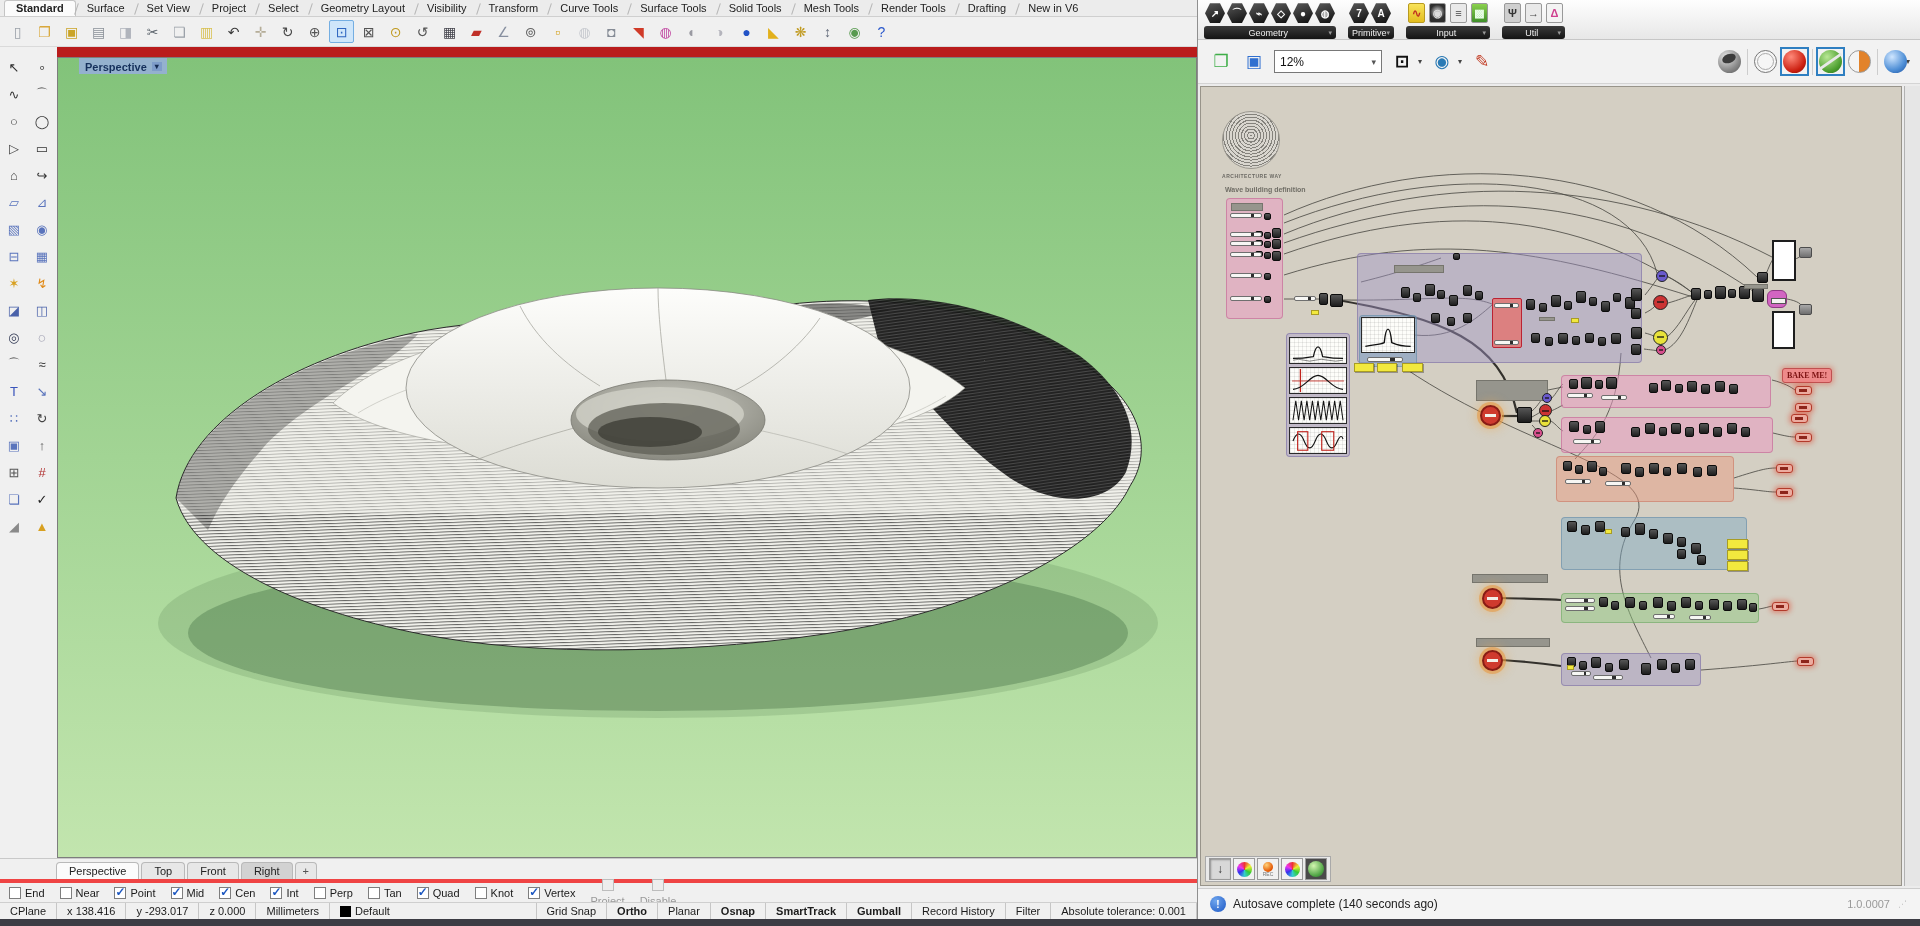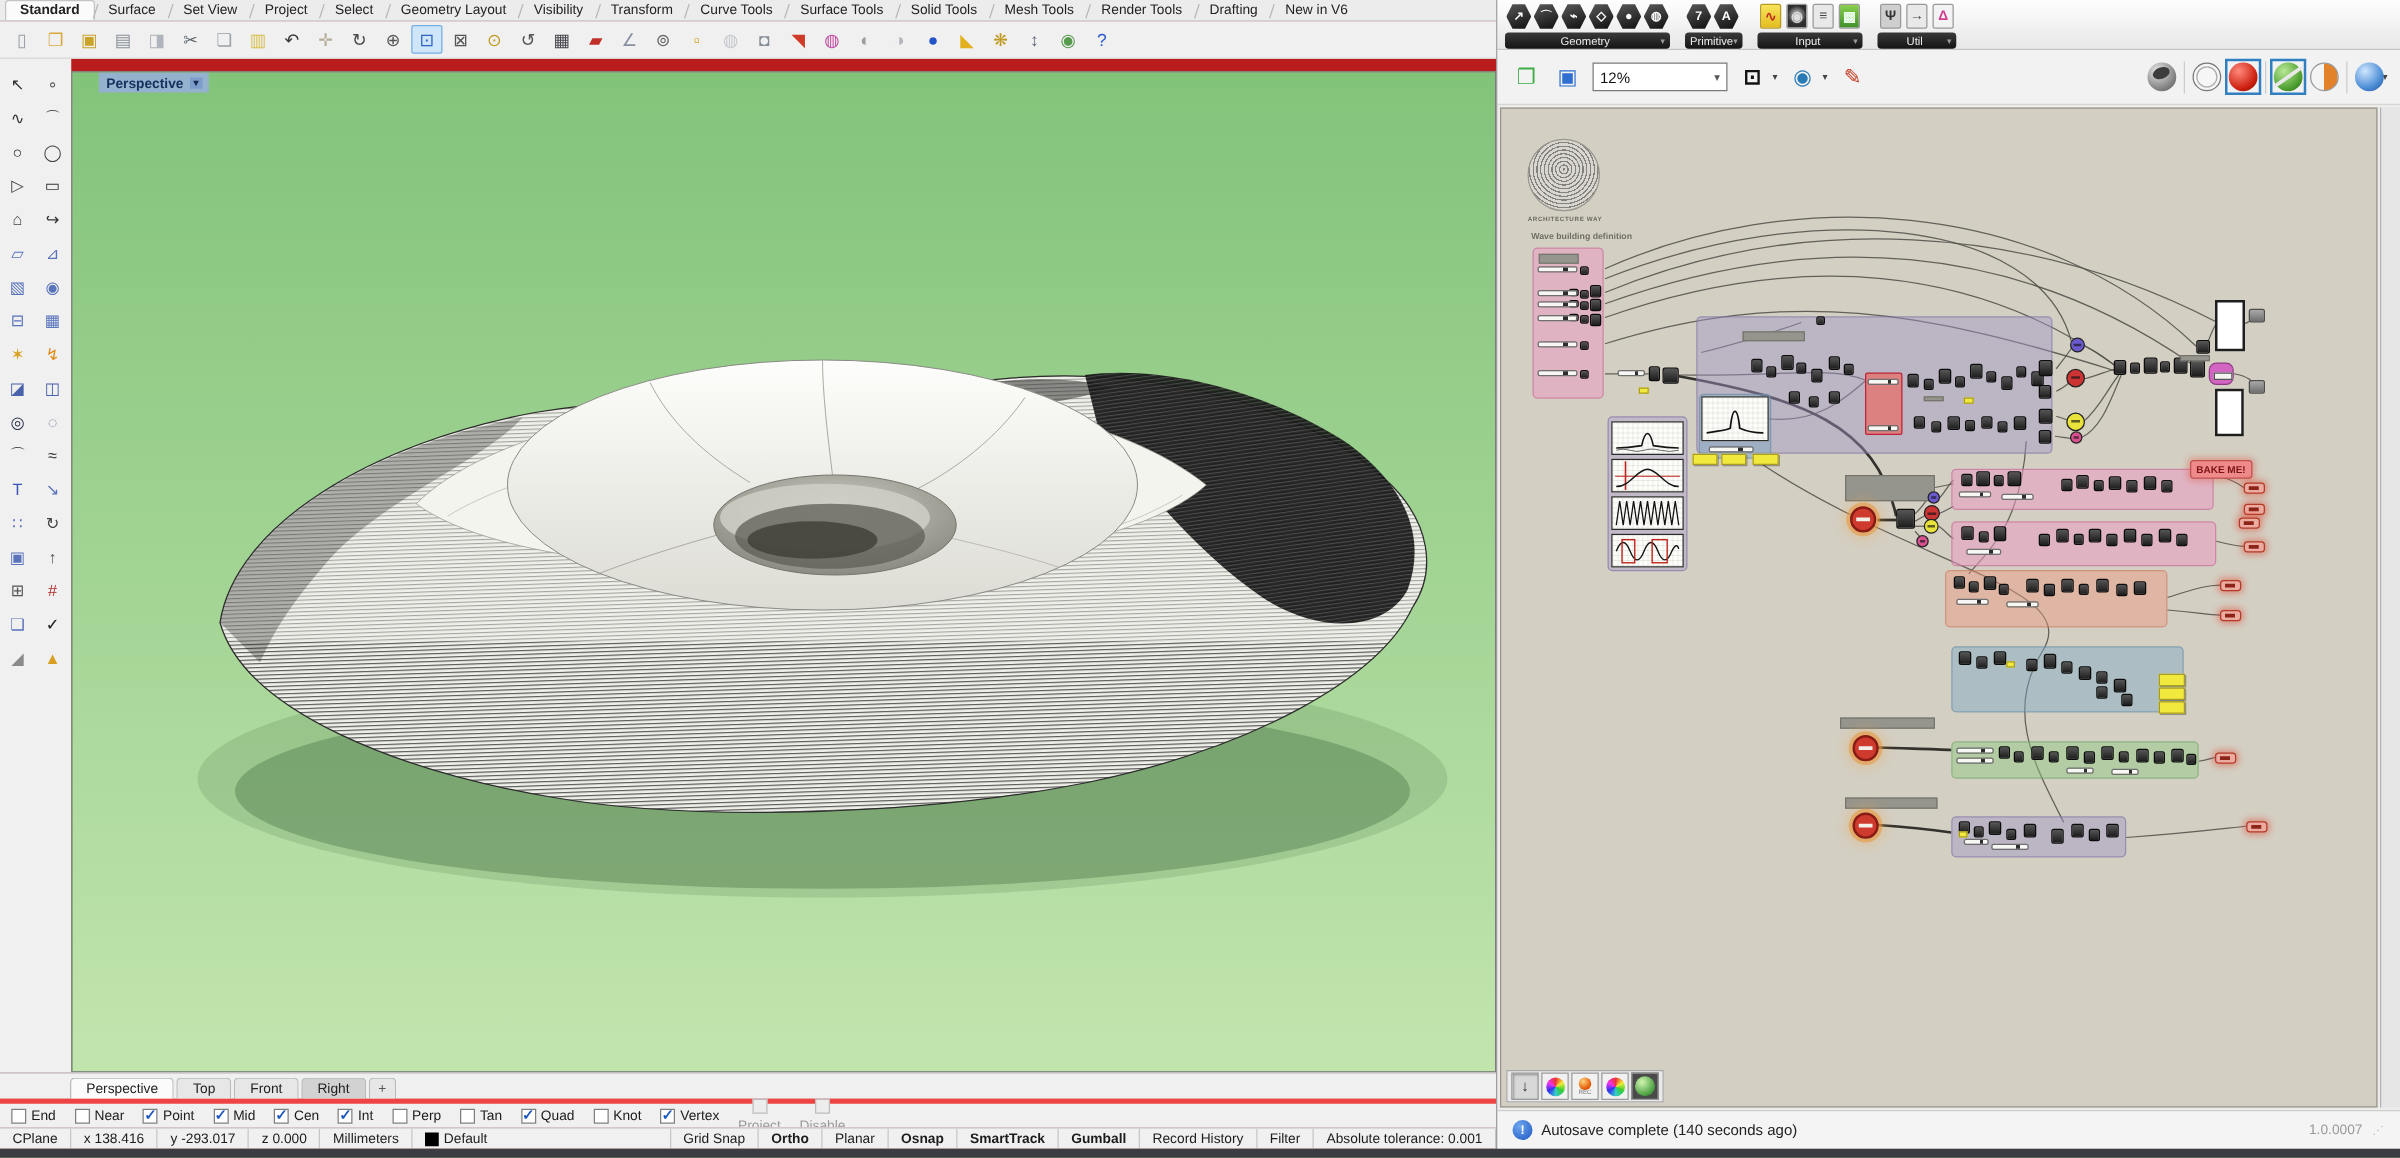--- a/index.html
+++ b/index.html
@@ -131,22 +131,22 @@
   .circ { position:absolute; border-radius:50%; border:1.5px solid #222; }
   .circ i { position:absolute; left:22%; top:42%; width:56%; height:2px; background:rgba(20,20,20,.65); }
   .disable { position:absolute; width:21px; height:21px; border-radius:50%; background:#cf3a2e; border:2px solid #881c15;
              box-shadow:0 0 0 3px rgba(232,150,60,.55), 0 0 9px 5px rgba(238,170,80,.35); }
   .disable::after { content:""; position:absolute; left:3px; top:7px; width:11px; height:3px; background:#f3efe8; }
   .bake { position:absolute; width:17px; height:9px; background:#ecab9f; border:1px solid #b23a2a; border-radius:3px;
           box-shadow:0 0 5px 2px rgba(225,65,40,.45); }
   .bake::after { content:""; position:absolute; left:3px; top:2px; width:8px; height:3px; background:#8d241a; }
   .whitepanel { position:absolute; background:#fff; border:2px solid #1e1e1e; }
   .conn { position:absolute; background:linear-gradient(#a9a9a9,#6f6f6f); border:1px solid #4c4c4c; border-radius:2px; width:13px; height:11px; }
-  #bake-label { position:absolute; left:551px; top:281px; background:#ee8a8a; border:1px solid #c05050; border-radius:3px;
-                color:#7c1212; font-size:8px; font-weight:bold; padding:2px 4px; box-shadow:0 0 5px 2px rgba(225,80,60,.4); }
+  #bake-label { position:absolute; left:581px; top:281px; background:#ee8a8a; border:1px solid #c05050; border-radius:3px;
+                color:#7c1212; font-size:8px; font-weight:bold; padding:2px 4px; box-shadow:0 0 5px 2px rgba(225,80,60,.4);font-family:Liberation Serif, serif; }
   #gh-logo { position:absolute; left:21px; top:24px; width:58px; height:58px; border-radius:50%;
              background:repeating-radial-gradient(circle at 50% 42%, #84827c 0 1px, #d9d6cf 1px 3px);
              border:1px solid #9a978f; }
   #gh-logo-caption { position:absolute; left:10px; top:86px; width:82px; font-size:5px; letter-spacing:.5px;
                      color:#6b6963; font-weight:bold; text-align:center; }
   #def-title { position:absolute; left:24px; top:99px; font-size:7px; font-weight:bold; color:#706e66; }
   .gpane { position:absolute; background:#fdfdfa; border:1px solid #2a2a2a;
            background-image:linear-gradient(rgba(0,0,0,.07) 1px, transparent 1px), linear-gradient(90deg, rgba(0,0,0,.07) 1px, transparent 1px);
            background-size:4px 4px; }
   .magenta { position:absolute; left:566px; top:203px; width:20px; height:18px; border-radius:6px;

